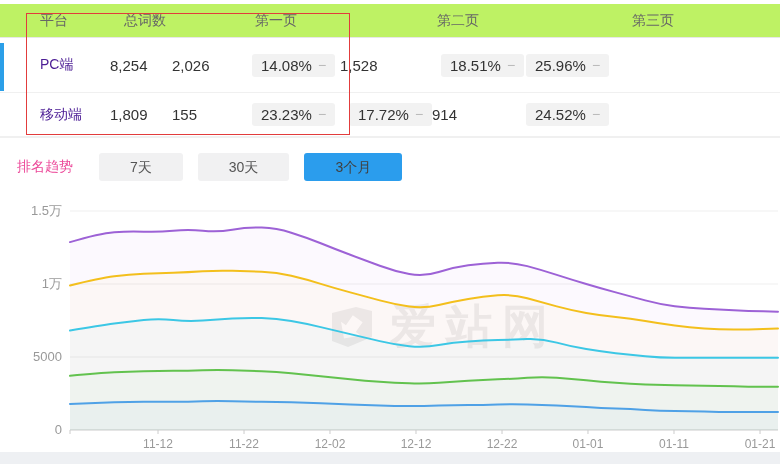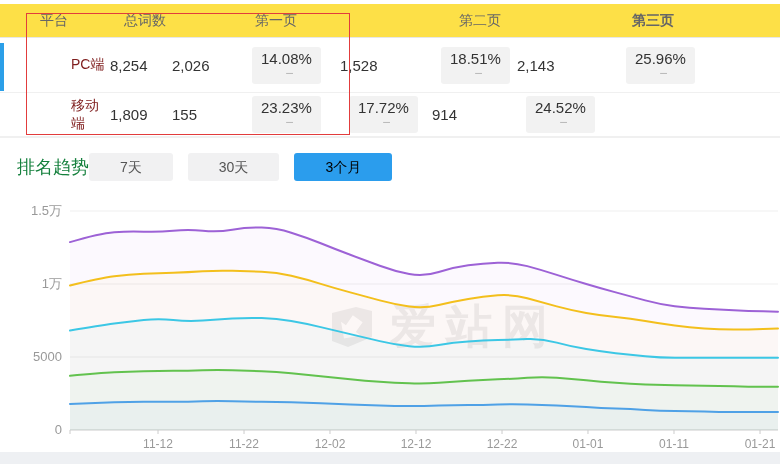--- a/index.html
+++ b/index.html
@@ -3,52 +3,52 @@
 <meta charset="utf-8">
 <style>
   * { margin:0; padding:0; box-sizing:border-box; }
   body { font-family:"Liberation Sans","DejaVu Sans",sans-serif; background:#eef0f3; }
   .page { position:relative; width:780px; height:464px; background:#eef0f3; overflow:hidden; }
   .panel { position:relative; width:780px; height:452px; background:#ffffff; overflow:hidden; }
 
   
   .summary { position:relative; height:137px; }
   .thead { position:absolute; top:4px; left:0; width:780px; height:34px;
-           background:#fde047; border-bottom:1px solid #e7e7e7;padding-left:9px; }
+           background:#bef264; border-bottom:1px solid #e7e7e7;padding-left:9px; }
   .thead span { position:absolute; top:8px; font-size:14px; color:#666; }
   .h-platform { left:40px; }
   .h-total    { left:124px; }
   .h-p1       { left:255px; }
-  .h-p2       { left:459px; }
-  .h-p3       { left:632px;font-weight:bold; }
+  .h-p2       { left:437px; }
+  .h-p3       { left:632px; }
 
   .trow { position:absolute; left:0; width:780px; display:grid;
           grid-template-columns:110px 62px 71px 97px 92px 85px 100px 86px auto;
           align-items:center; }
   .trow.r1 { top:38px; height:55px; border-bottom:1px solid #f0f0f0; }
   .trow.r2 { top:93px; height:44px; border-bottom:1px solid #f0f0f0; }
-  .cell-platform { padding-left:40px; font-size:14px; color:#7f1d1d;margin-left:31px; }
+  .cell-platform { padding-left:40px; font-size:14px; color:#4c1d95; }
   .cell-num { font-size:15px; color:#333; text-align:left; }
   .cell-badge { padding-left:9px; }
-  .badge { display:inline-flex; align-items:center; background:#f2f2f2; border-radius:3px;
-           padding:4px 9px; font-size:15px; color:#333; line-height:1; white-space:nowrap;flex-direction:column; }
+  .badge { display:inline-flex; align-items:flex-start; background:#f2f2f2; border-radius:3px;
+           padding:4px 9px; font-size:15px; color:#333; line-height:1; white-space:nowrap; }
   .badge .dash { color:#b8b8b8; margin-left:6px; font-size:14px; }
 
   .red-box { position:absolute; left:26px; top:13px; width:324px; height:122px;
              border:1px solid #e23c3c; pointer-events:none; }
   .blue-bar { position:absolute; left:0; top:43px; width:4px; height:48px; background:#2b9fe8; }
 
   
   .trendbar { position:relative; height:59px; border-top:1px solid #f0f0f0;
               display:flex; align-items:center; padding-left:17px; }
-  .trend-title { font-size:18px; color:#15803d; }
+  .trend-title { font-size:14px; color:#ec4899; margin-right:26px; }
   .tab { height:28px; padding:0 31px; margin-right:15px; border:none; border-radius:3px;
          background:#f1f1f2; color:#555; font-size:14px; line-height:28px; cursor:pointer;
          font-family:inherit; }
-  .tab.active { background:#2b9ded; color:#000000; }
+  .tab.active { background:#2b9ded; color:#404040; }
 
   
   .chart { position:relative; height:256px; }
   .watermark { position:absolute; left:328px; top:100px; display:flex; align-items:center;
                z-index:0; pointer-events:none; }
   .wm-text { font-size:46px; font-weight:bold; color:#efefef; letter-spacing:10px; margin-left:14px; }
   .chart svg { position:relative; z-index:1; display:block; }
 </style>
 </head>
 <body>
@@ -71,21 +71,20 @@
         <span class="cell-num">2,026</span>
         <span class="cell-badge"><span class="badge">
               <span>14.08%</span>
               <span class="dash">−</span>
             </span></span>
         <span class="cell-num">1,528</span>
         <span class="cell-badge"><span class="badge">
               <span>18.51%</span>
               <span class="dash">−</span>
             </span></span>
-        <span class="cell-num">2,143</span>
         <span class="cell-badge"><span class="badge">
               <span>25.96%</span>
               <span class="dash">−</span>
             </span></span>
         <span></span>
       </div>
 
       <div class="trow r2">
         <span class="cell-platform">移动端</span>
         <span class="cell-num">1,809</span>

